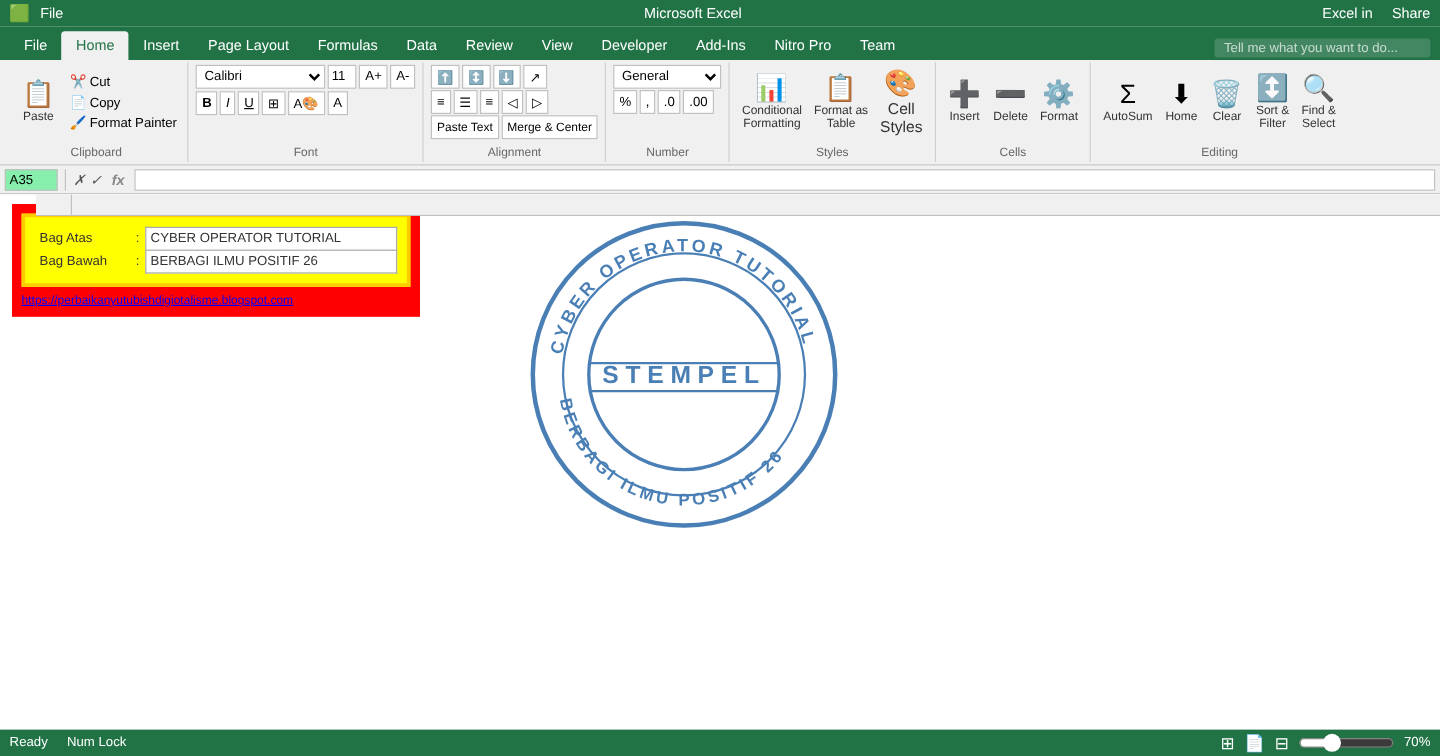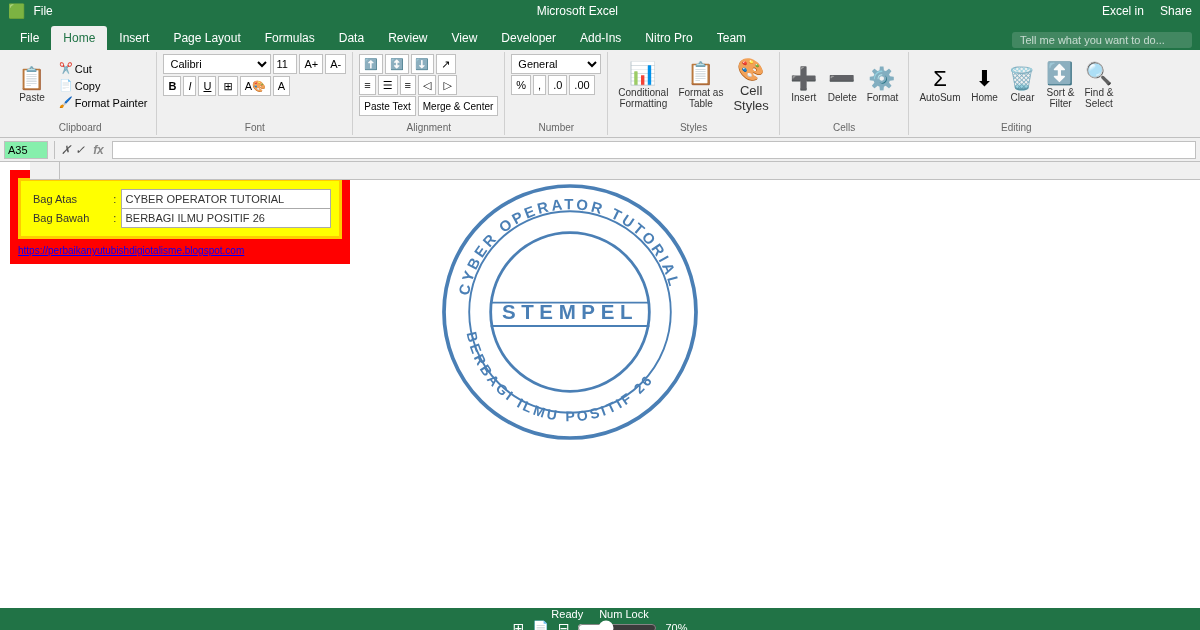--- a/index.html
+++ b/index.html
@@ -252,21 +252,20 @@
       display: flex;
       align-items: center;
       justify-content: space-between;
       padding: 0 8px;
       color: white;
       font-size: 11px;
       position: absolute;
       bottom: 0;
       left: 0;
       right: 0;
-      flex-direction: column;
     }
     .status-left { display: flex; gap: 16px; }
     .status-right { display: flex; align-items: center; gap: 8px; }
     .view-btn { color: white; font-size: 14px; cursor: pointer; }
     .zoom-slider { width: 80px; accent-color: white; }
     .zoom-text { color: white; font-size: 11px; }
 
     
     .search-box {
       background: rgba(255,255,255,0.15);

